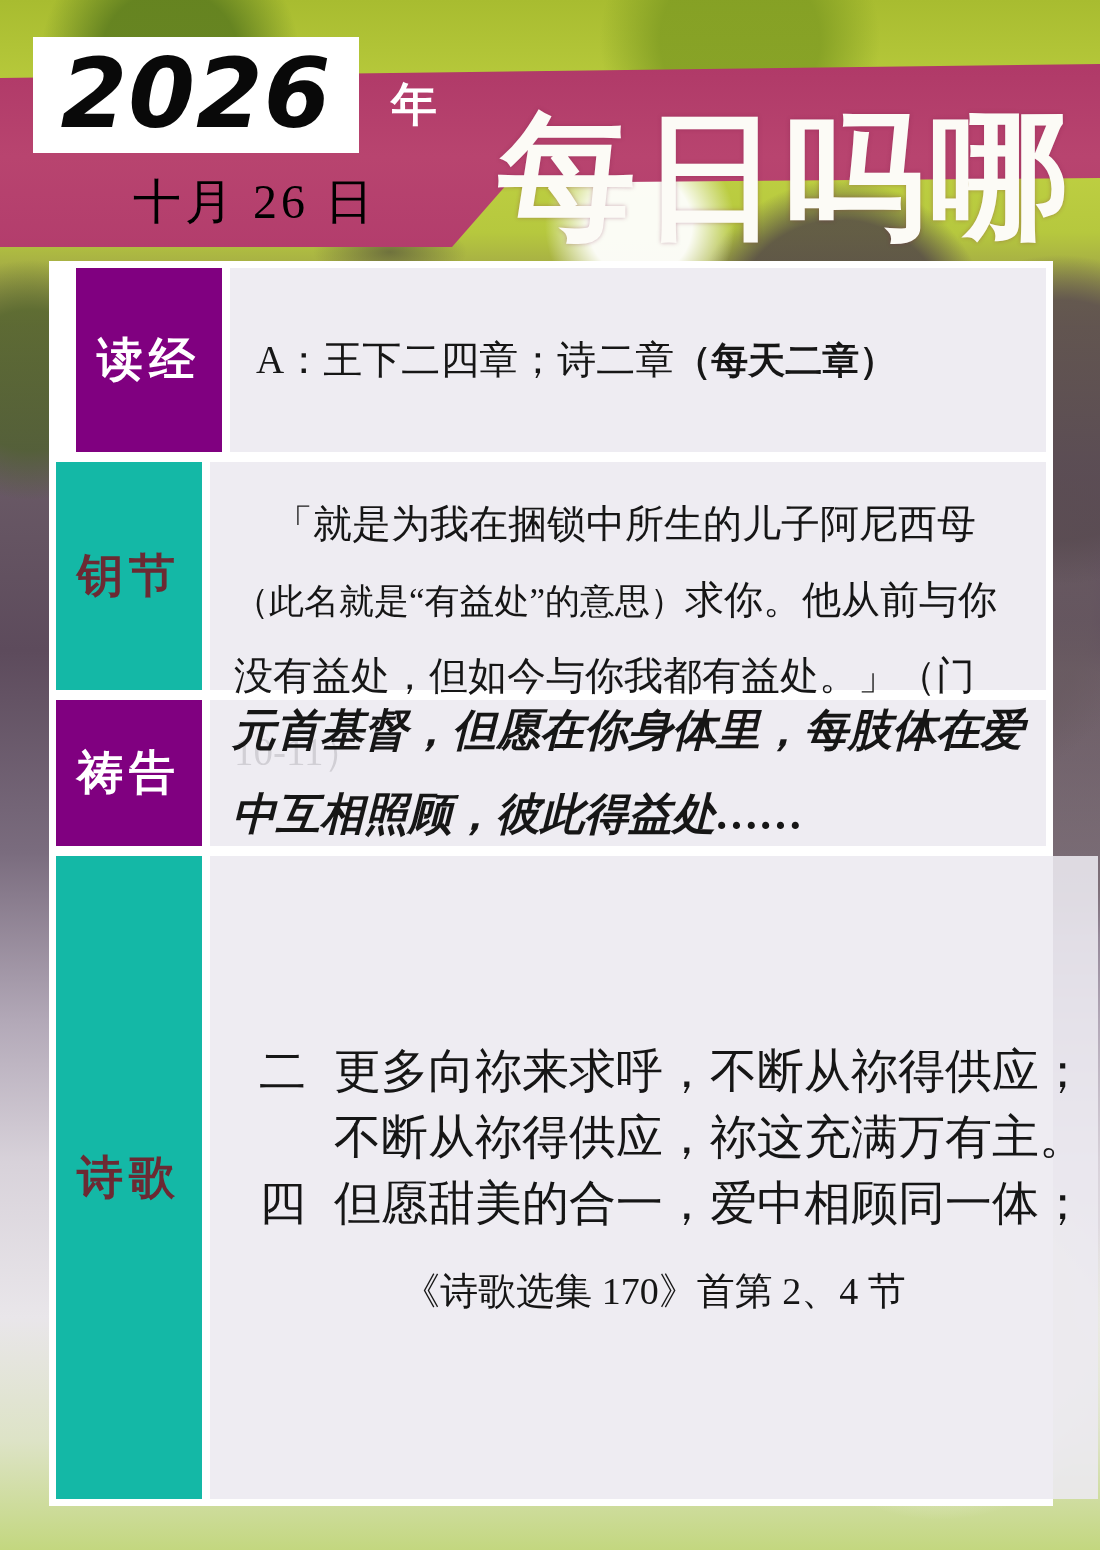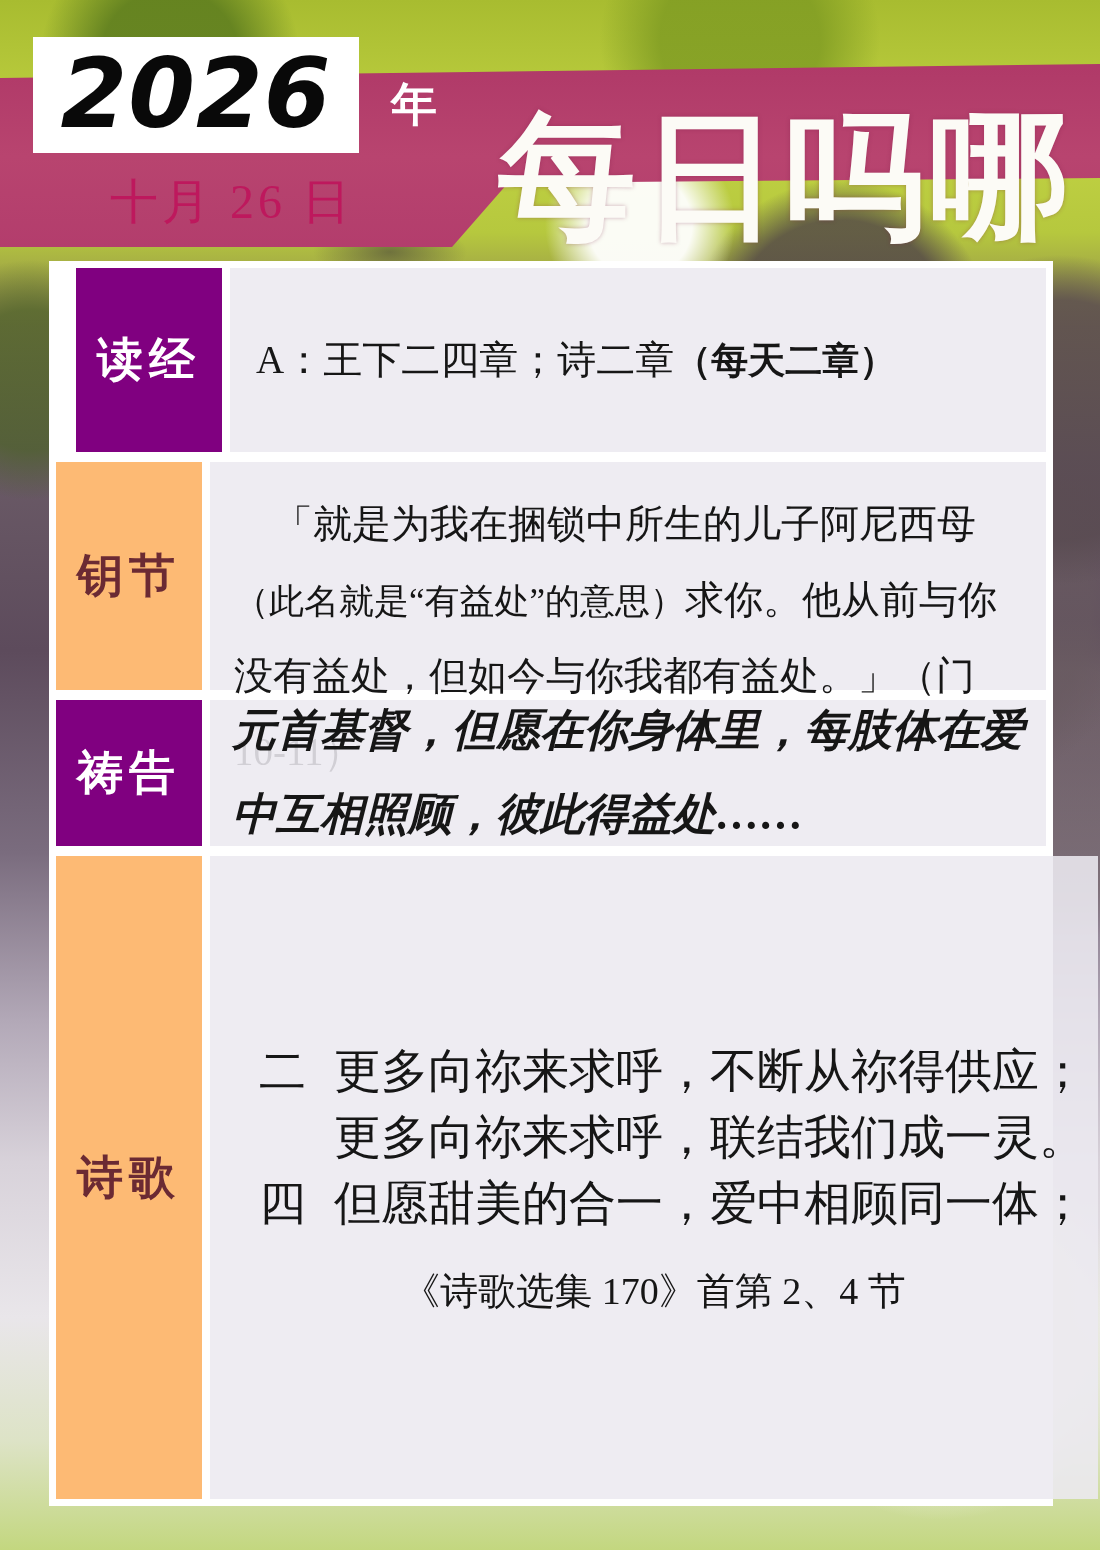--- a/index.html
+++ b/index.html
@@ -32,38 +32,38 @@
   .band { position:absolute; left:0; top:0; width:1100px; height:260px;
     background:linear-gradient(180deg,#aa3263 0%,#b8446f 60%,#b23c6c 100%);
     clip-path:polygon(0 78px,1100px 64px,1100px 178px,508px 183px,452px 247px,0 247px);
   }
   .year-box { position:absolute; left:33px; top:37px; width:326px; height:116px;
     background:#ffffff; display:flex; align-items:flex-end; justify-content:center; }
   .year { font-family:"DejaVu Sans", sans-serif; font-style:italic; font-weight:900;
     font-size:96px; color:#090909; letter-spacing:1px; transform:translateY(-3px); }
   .year-suffix { position:absolute; left:391px; top:74px; font-size:46px; font-weight:700;
     color:#ffffff; font-family:"Liberation Serif", serif; }
-  .date { position:absolute; left:110px; top:170px; width:290px; 
-    font-size:48px; color:#be185d; letter-spacing:4px; font-family:"Liberation Serif", serif; }
+  .date { position:absolute; left:110px; top:170px; width:290px; text-align:center;
+    font-size:48px; color:#000000; letter-spacing:4px; font-family:"Liberation Serif", serif; }
   .title { position:absolute; left:498px; top:66px; width:600px; font-size:138px; line-height:1.1;
     font-weight:700; color:#fcfbf6; letter-spacing:6px; font-family:"Liberation Serif", serif;
     text-shadow:0 0 4px rgba(120,30,70,.35); white-space:nowrap;margin-top:36px; }
 
   
   .sheet { position:absolute; left:49px; top:261px; width:1004px; height:1245px;
     background:#ffffff; padding:7px; display:flex; flex-direction:column; gap:10px; }
   .row { display:flex; gap:8px; }
   .row-reading { height:184px;padding-left:20px; }
   .row-keyverse { height:228px; }
   .row-prayer { height:146px; }
   .row-hymn { flex:1; }
   .label { width:146px; flex:none; display:flex; align-items:center; justify-content:center;
     font-size:46px; font-weight:700; letter-spacing:6px; font-family:"Liberation Serif", serif; }
   .label.purple { background:#800080; color:#ffffff; }
-  .label.lav { background:#fdba74; color:#6b2a33; }
+  .label.lav { background:#14b8a6; color:#6b2a33; }
   .content { flex:1; background:rgba(236,233,240,.88); color:#161616; }
 
   .reading { display:flex; flex-direction:column; justify-content:center; padding:0 26px; gap:20px; }
   .r-line { font-size:39px; white-space:nowrap; }
   .paren-bold { font-weight:700; font-family:"Liberation Sans", sans-serif; font-size:37px; }
 
   .keyverse { padding:24px 24px 10px; }
   .keyverse p { font-size:39px; line-height:1.95; text-indent:40px; }
   .kv-paren { font-size:35px; }
 
@@ -115,21 +115,21 @@
 
     <div class="row row-hymn">
       <div class="label lav">诗歌</div>
       <div class="content hymn">
         <div class="hymn-line">
             <span class="hymn-num">二</span>
             <span class="hymn-text">更多向祢来求呼，不断从祢得供应；</span>
           </div>
         <div class="hymn-line">
             <span class="hymn-num"></span>
-            <span class="hymn-text">更多向祢来求呼，联结我们成一灵。</span>
+            <span class="hymn-text">不断从祢得供应，祢这充满万有主。</span>
           </div>
         <div class="hymn-line">
             <span class="hymn-num">四</span>
             <span class="hymn-text">但愿甜美的合一，爱中相顾同一体；</span>
           </div>
         <div class="hymn-cite">《诗歌选集 170》首第 2、4 节</div>
       </div>
     </div>
 
   </div>

